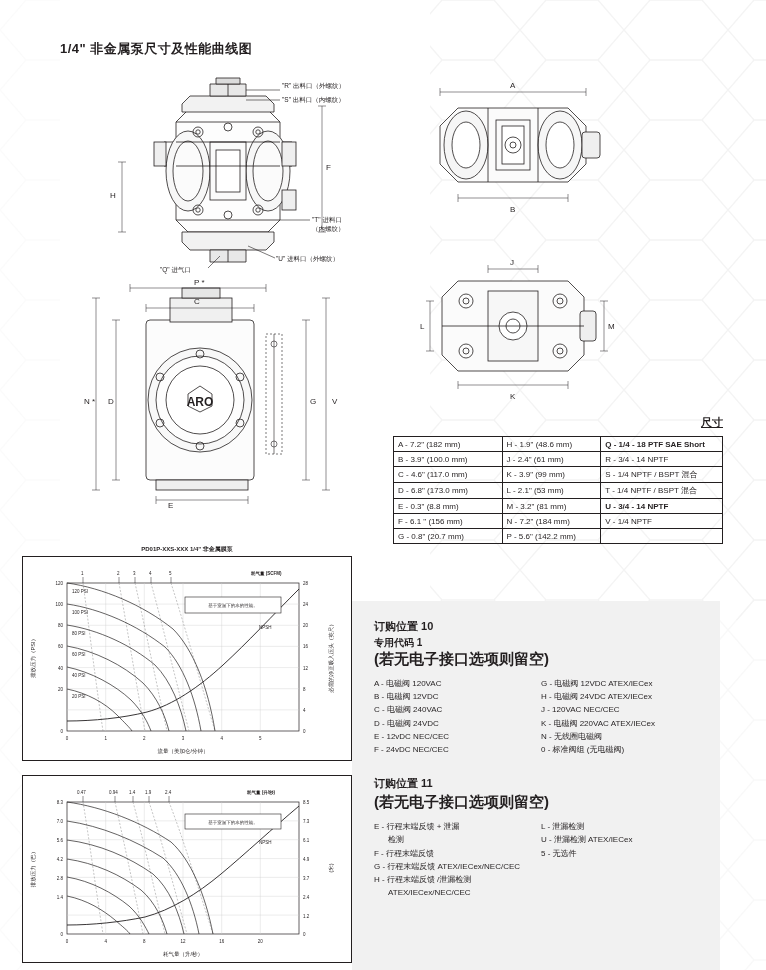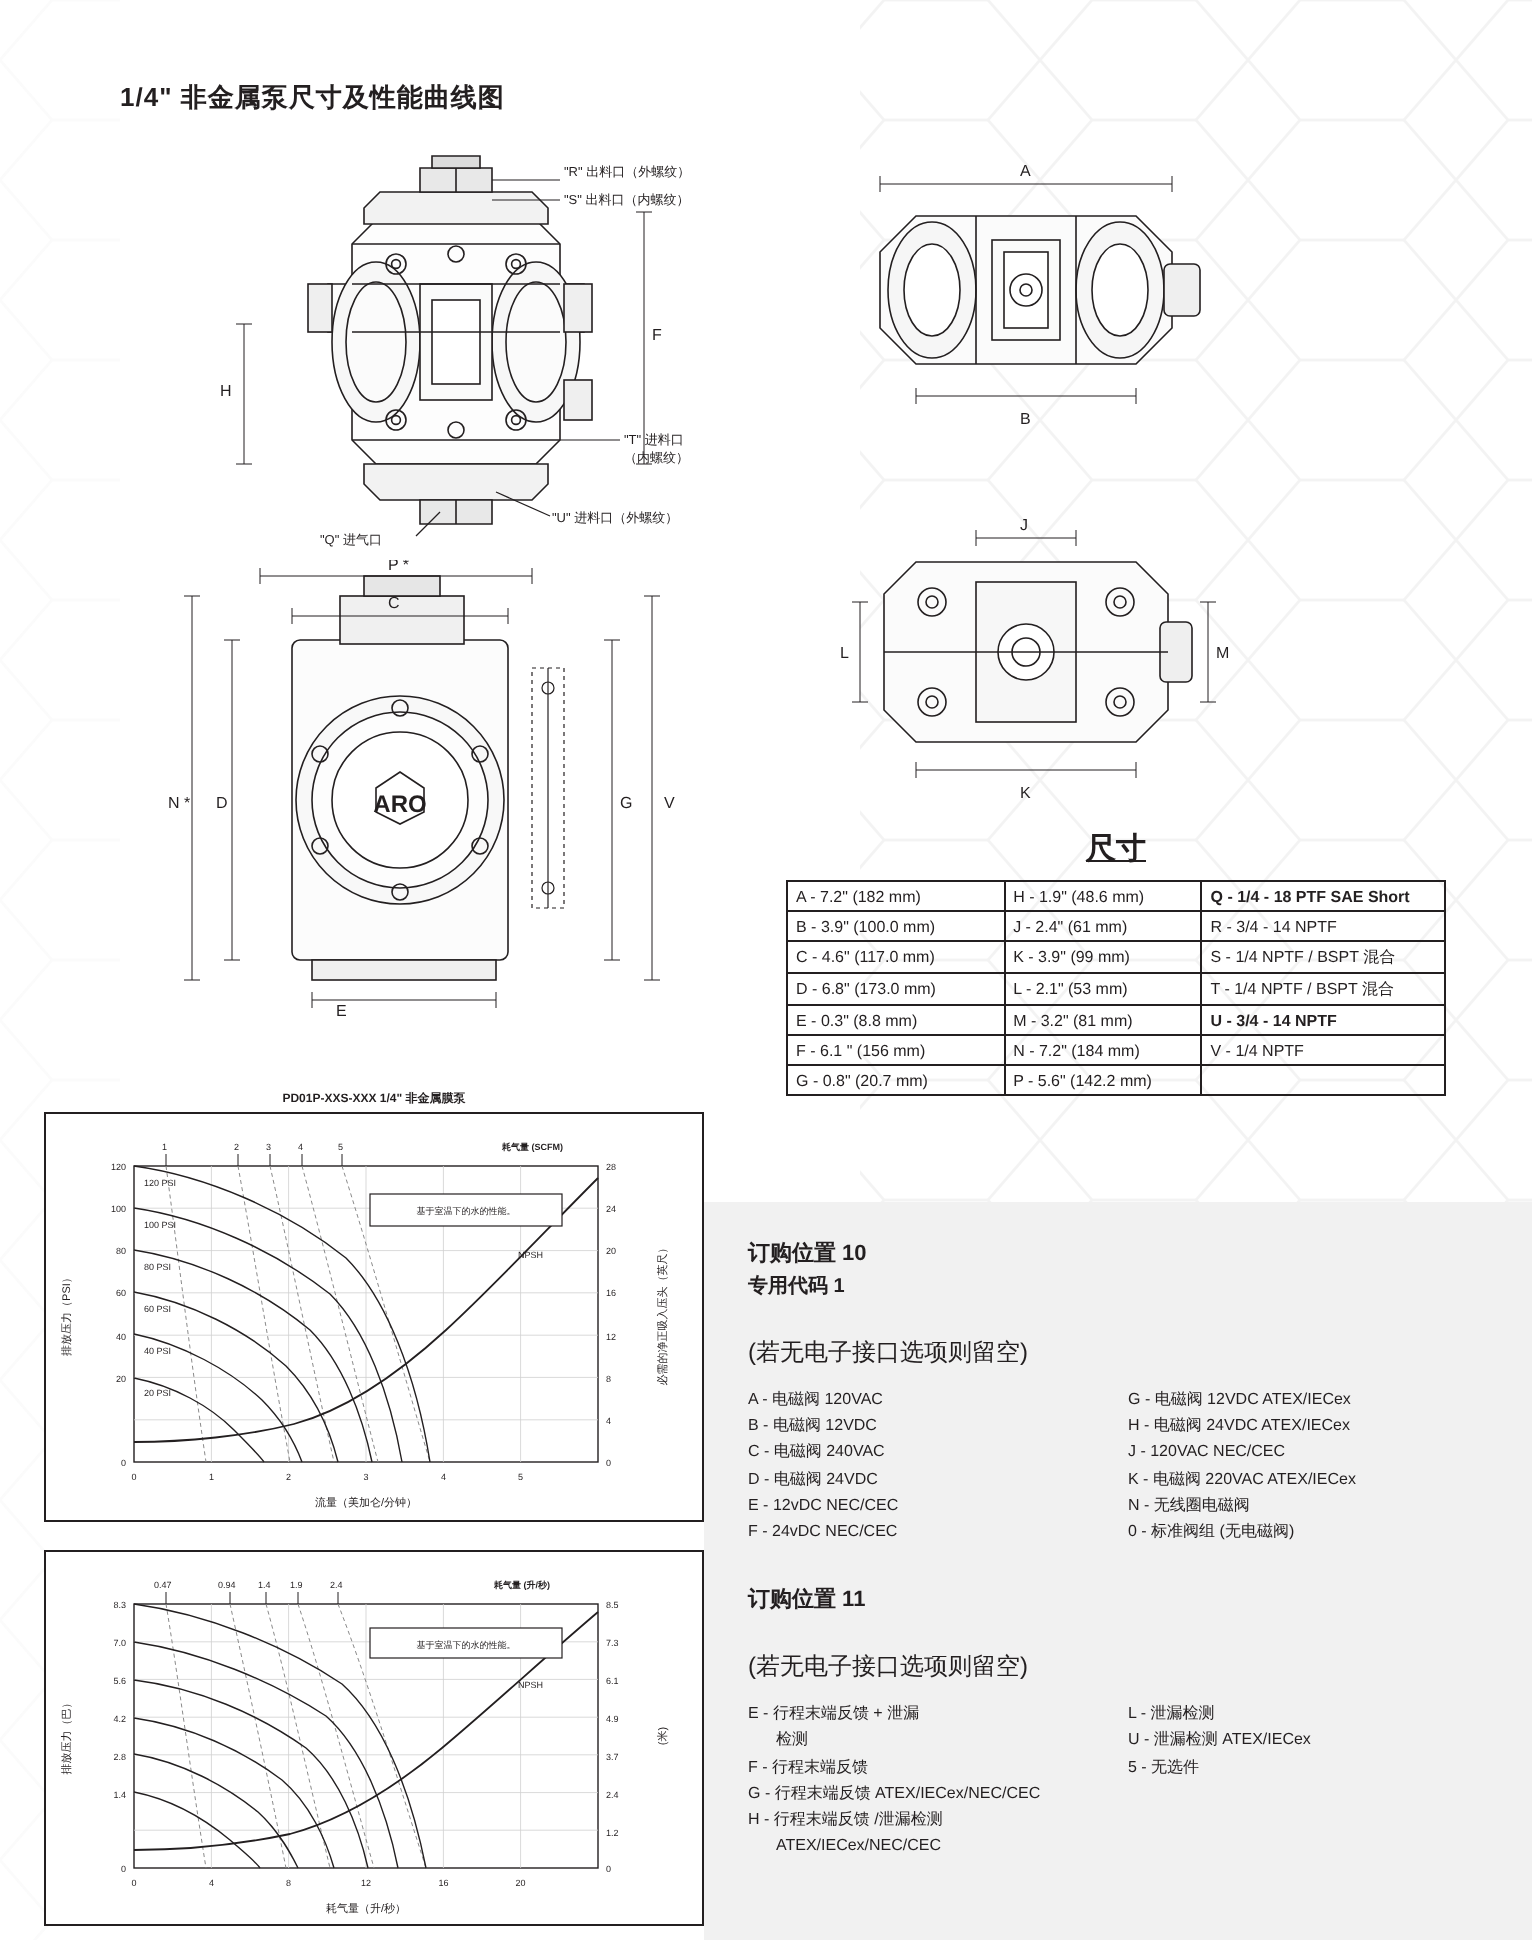--- a/index.html
+++ b/index.html
@@ -29,21 +29,21 @@
   
   .dwg { position:absolute; }
   .dwg svg { display:block; }
 
   .lbl { font-size:6.5px; fill:#231f20; font-family:"Liberation Sans", sans-serif; }
   .dimletter { font-size:8px; fill:#231f20; font-family:"Liberation Sans", sans-serif; }
 
   
   .dim-wrap { position:absolute; left:393px; top:415px; width:330px; }
   .dim-title {
-    text-align:center; font-size:15px; font-weight:bold;
+    text-align:right; font-size:11px; font-weight:bold;
     text-decoration:underline; margin-bottom:6px;
   }
   .dim-note { font-size:7.5px; margin-bottom:3px; }
   table.dim {
     border-collapse:collapse; width:100%;
     font-size:8px;
   }
   table.dim td {
     border:1px solid #231f20;
     padding:2px 4px;
@@ -56,27 +56,27 @@
   .b { font-weight:bold; }
 
   
   .chart-box { position:absolute; border:1px solid #231f20; background:#fff; }
   .chart-axis-label { font-size:5.5px; fill:#231f20; }
   .chart-tick { font-size:4.5px; fill:#231f20; }
 
   
   .order-panel {
     position:absolute; left:352px; top:601px;
-    width:414px; height:369px;
+    width:368px; height:369px;
     background:#f1f1f1;
   }
   .op-inner { padding:18px 22px 0 22px; }
   .op-h1 { font-size:11px; font-weight:bold; margin:0 0 2px 0; }
   .op-h2 { font-size:10px; font-weight:bold; margin:0; }
-  .op-h3 { font-size:12px; font-weight:normal; margin:18px 0 8px 0; }
+  .op-h3 { font-size:15px; font-weight:bold; margin:0 0 8px 0; }
   .op-cols { display:flex; gap:10px; }
   .op-col { flex:1; }
   .op-item { font-size:8px; line-height:1.65; }
   .op-item.indent { padding-left:14px; }
   .op-sep { height:20px; }
 </style>
 </head>
 <body>
 
 <svg class="hexbg" width="766" height="970">

